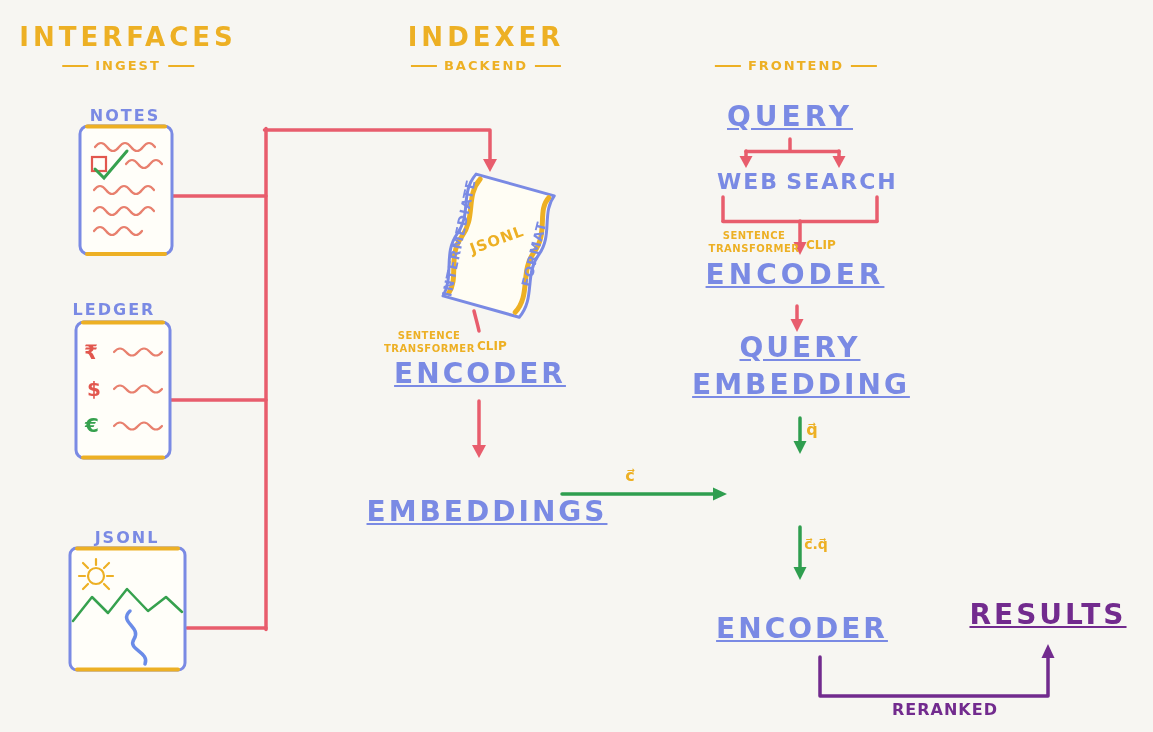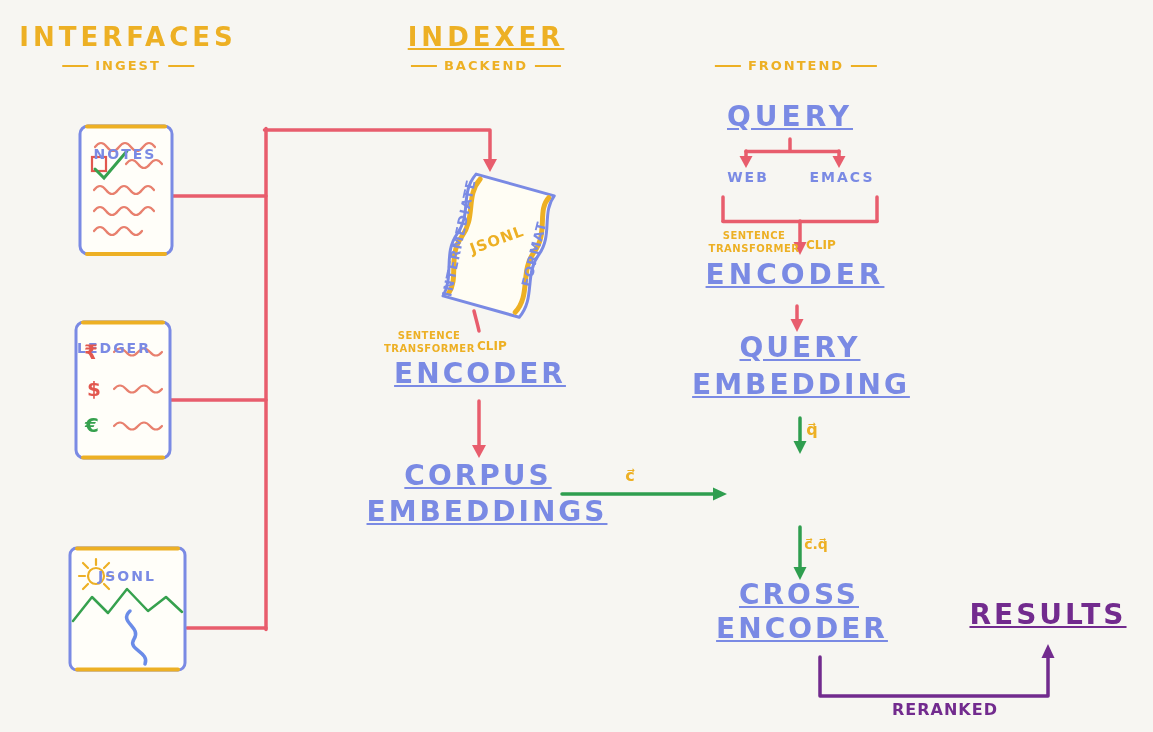--- a/index.html
+++ b/index.html
@@ -3,23 +3,23 @@
 <meta charset="utf-8">
 <style>
   html,body{margin:0;padding:0;background:#f7f6f2;}
   .canvas{position:relative;width:1153px;height:732px;background:#f7f6f2;
           font-family:"DejaVu Sans",sans-serif;overflow:hidden;}
   svg.layer{position:absolute;left:0;top:0;}
   .lbl{position:absolute;font-weight:bold;white-space:nowrap;transform:translateX(-50%);}
   .yellow{color:#edb024;} .blue{color:#7a8ae4;} .redtx{color:#e85d6d;}
   .purple{color:#722b8e;}
   .title{font-size:26px;letter-spacing:4px;}
-  .cardlbl{font-size:14px;letter-spacing:2px;margin-top:40px;}
+  .cardlbl{font-size:16px;letter-spacing:2px;}
   .big{font-size:28px;letter-spacing:3px;text-decoration:underline;}
-  .mid{font-size:14px;letter-spacing:2px;}
+  .mid{font-size:22px;letter-spacing:2px;}
   .vec{font-size:16px;}
   .search-big{font-size:35px;letter-spacing:5px;}
   .scrolltx{font-size:13px;letter-spacing:1px;}
   .sub{position:absolute;transform:translateX(-50%);display:flex;align-items:center;gap:7px;
        font-weight:bold;font-size:13px;letter-spacing:2px;color:#edb024;}
   .dash{width:26px;height:0;border-top:2.5px solid #edb024;}
   .tinyblock{position:absolute;text-align:center;font-weight:bold;font-size:10px;
              line-height:1.25;letter-spacing:0.5px;color:#edb024;}
   .clip{position:absolute;font-weight:bold;font-size:12px;color:#edb024;}
   .sym{position:absolute;font-weight:bold;font-size:20px;}
@@ -126,21 +126,21 @@
     </g>
   </svg>
 
   <div class="lbl title yellow" style="left:128px;top:22px;">INTERFACES</div>
   <div class="sub" style="left:128px;top:58px;">
     <span class="dash"></span>
     <span>INGEST</span>
     <span class="dash"></span>
   </div>
 
-  <div class="lbl title yellow" style="left:486px;top:22px;text-decoration:underline;">INDEXER</div>
+  <div class="lbl title yellow" style="left:486px;top:22px;">INDEXER</div>
   <div class="sub" style="left:486px;top:58px;">
     <span class="dash"></span>
     <span>BACKEND</span>
     <span class="dash"></span>
   </div>
 
   <div class="sub" style="left:796px;top:58px;">
     <span class="dash"></span>
     <span>FRONTEND</span>
     <span class="dash"></span>
@@ -158,40 +158,38 @@
   <div class="lbl yellow" style="left:497px;top:240px;font-size:15px;letter-spacing:1px;transform:translate(-50%,-50%) rotate(-20deg);">JSONL</div>
   <div class="lbl scrolltx blue" style="left:534px;top:254px;transform:translate(-50%,-50%) rotate(-76deg);">FORMAT</div>
 
   <div class="tinyblock" style="left:384px;top:330px;width:90px;">
     <div>SENTENCE</div>
     <div>TRANSFORMER</div>
   </div>
   <span class="clip" style="left:477px;top:339px;">CLIP</span>
   <div class="lbl big blue" style="left:480px;top:357px;">ENCODER</div>
 
-  <div class="lbl big blue" style="left:478px;top:459px;">CORPUS</div>
   <div class="lbl big blue" style="left:487px;top:495px;">EMBEDDINGS</div>
   <div class="lbl vec yellow" style="left:630px;top:466px;">c⃗</div>
 
   <div class="lbl big blue" style="left:790px;top:100px;letter-spacing:4px;">QUERY</div>
   <div class="lbl mid blue" style="left:748px;top:169px;">WEB</div>
-  <div class="lbl mid blue" style="left:842px;top:169px;">EMACS</div>
+  <div class="lbl mid blue" style="left:842px;top:169px;">SEARCH</div>
 
   <div class="tinyblock" style="left:708px;top:230px;width:92px;">
     <div>SENTENCE</div>
     <div>TRANSFORMER</div>
   </div>
   <span class="clip" style="left:806px;top:238px;">CLIP</span>
   <div class="lbl big blue" style="left:795px;top:258px;letter-spacing:4px;">ENCODER</div>
 
   <div class="lbl big blue" style="left:800px;top:331px;">QUERY</div>
   <div class="lbl big blue" style="left:801px;top:368px;">EMBEDDING</div>
   <div class="lbl vec yellow" style="left:812px;top:420px;">q⃗</div>
 
   <div class="lbl yellow" style="left:816px;top:536px;font-size:14px;">c⃗.q⃗</div>
 
-  <div class="lbl big blue" style="left:799px;top:578px;">CROSS</div>
   <div class="lbl big blue" style="left:802px;top:612px;">ENCODER</div>
 
   <div class="lbl big purple" style="left:1048px;top:598px;">RESULTS</div>
   <div class="lbl purple" style="left:945px;top:700px;font-size:16px;letter-spacing:1px;">RERANKED</div>
 
 </div>
 
 </body></html>

